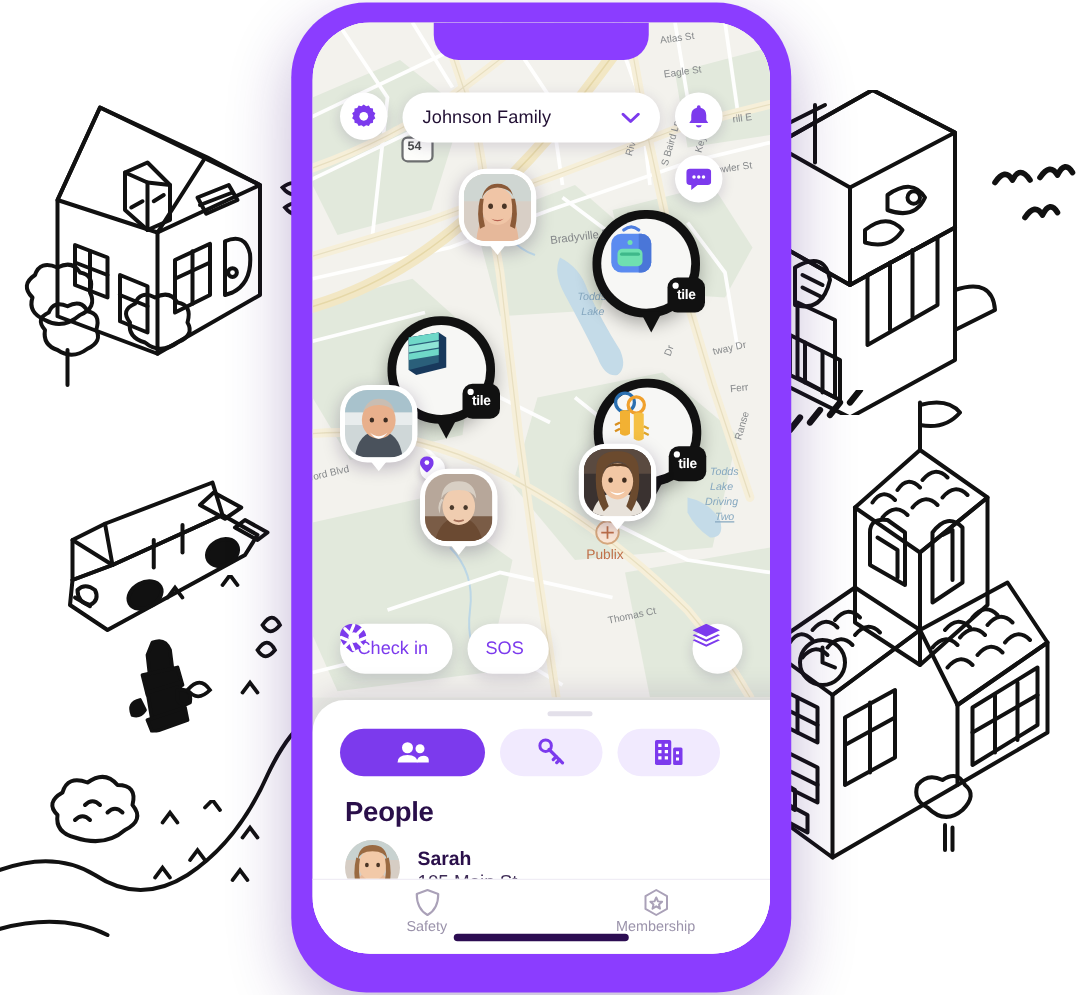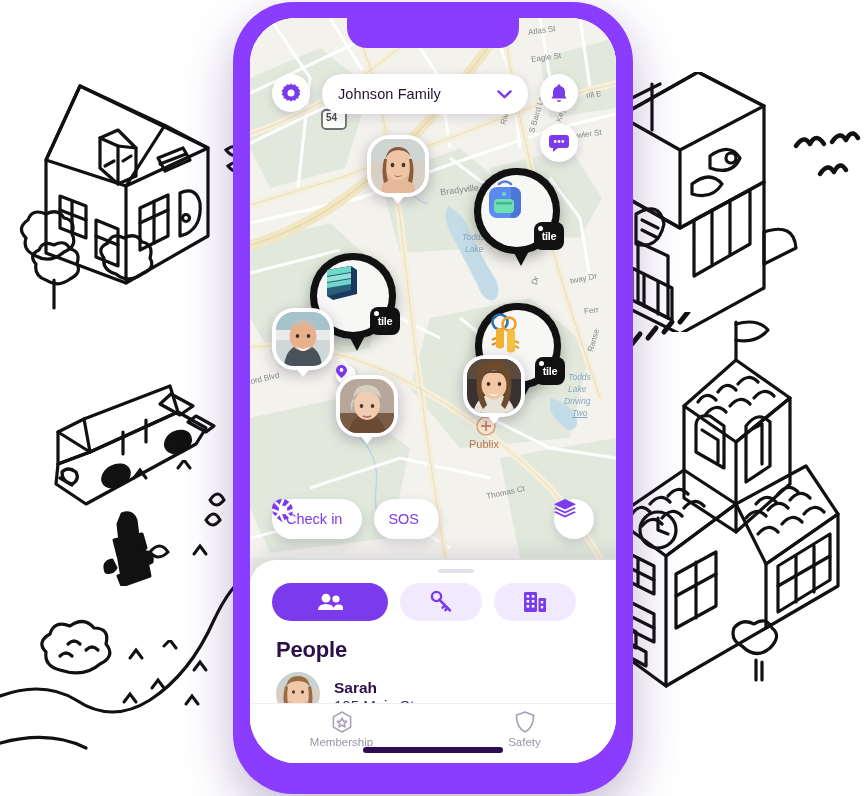--- a/index.html
+++ b/index.html
@@ -687,30 +687,30 @@
           <div class="person-fav">
             <svg width="22" height="20" viewBox="0 0 22 20">
               <path d="M11 18 C11 18 1 12 1 6.2 C1 3.2 3.3 1 6.1 1 C8 1 9.9 2.1 11 4 C12.1 2.1 14 1 15.9 1 C18.7 1 21 3.2 21 6.2 C21 12 11 18 11 18Z" fill="none" stroke="#b9aecb" stroke-width="1.7" stroke-linejoin="round"></path>
             </svg>
           </div>
         </div>
       </div>
 
       <div class="bottomnav">
         <div class="nav-item">
+          <svg width="20" height="22" viewBox="0 0 20 22">
+            <path d="M10 1 L18.6 4.2 C18.6 12.5 15.4 18 10 21 C4.6 18 1.4 12.5 1.4 4.2Z" fill="none" stroke="#aaa1b8" stroke-width="1.7" stroke-linejoin="round"></path>
+          </svg>
+          <div class="lbl">Safety</div>
+        </div>
+        <div class="nav-item">
           <svg width="22" height="22" viewBox="0 0 22 22" fill="none" stroke="#aaa1b8" stroke-width="1.6" stroke-linejoin="round">
             <path d="M11 1 L19.6 5.9 L19.6 16.1 L11 21 L2.4 16.1 L2.4 5.9Z"></path>
             <path d="M11 7 L12.4 10.1 L15.7 10.4 L13.2 12.6 L14 15.9 L11 14.1 L8 15.9 L8.8 12.6 L6.3 10.4 L9.6 10.1Z"></path>
           </svg>
           <div class="lbl">Membership</div>
         </div>
-        <div class="nav-item">
-          <svg width="20" height="22" viewBox="0 0 20 22">
-            <path d="M10 1 L18.6 4.2 C18.6 12.5 15.4 18 10 21 C4.6 18 1.4 12.5 1.4 4.2Z" fill="none" stroke="#aaa1b8" stroke-width="1.7" stroke-linejoin="round"></path>
-          </svg>
-          <div class="lbl">Safety</div>
-        </div>
       </div>
 
       <div class="home-indicator"></div>
     </div>
   </div>
 </div>
 
 </body></html>

